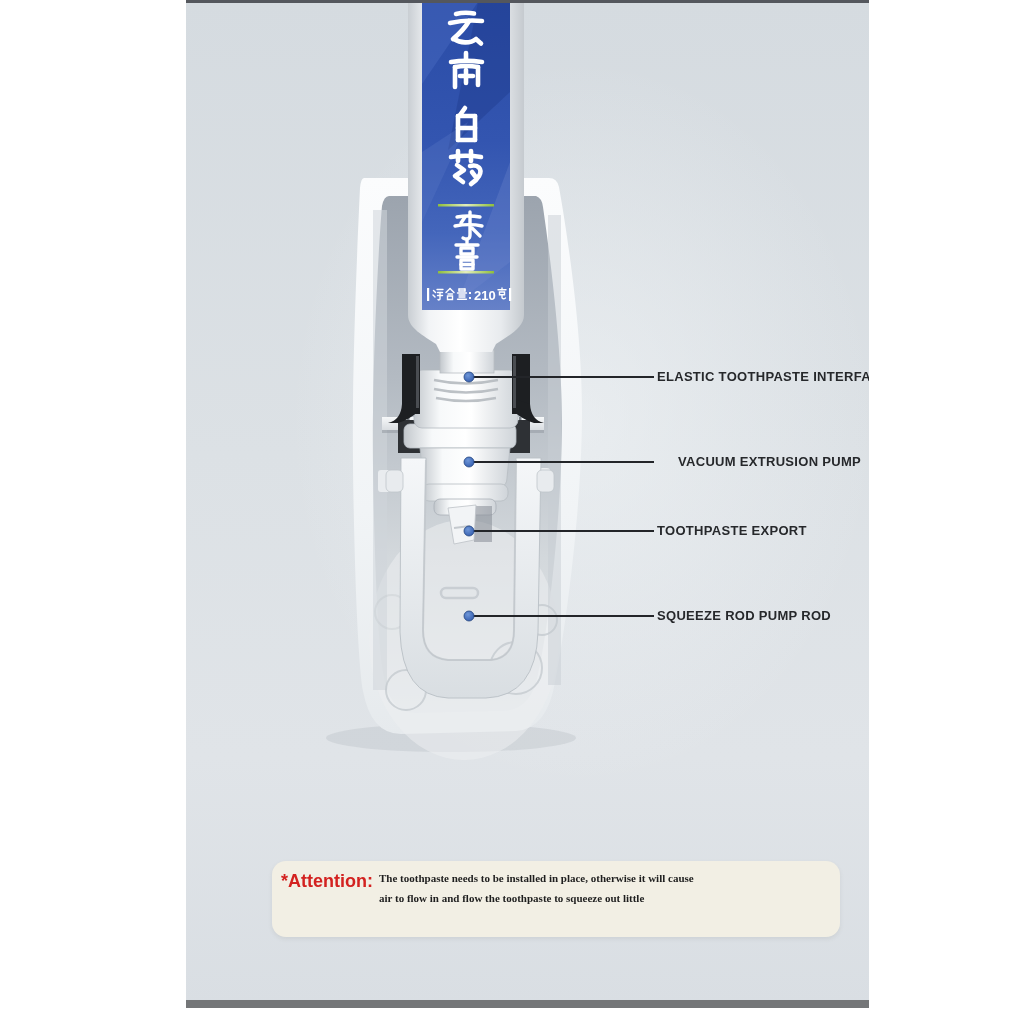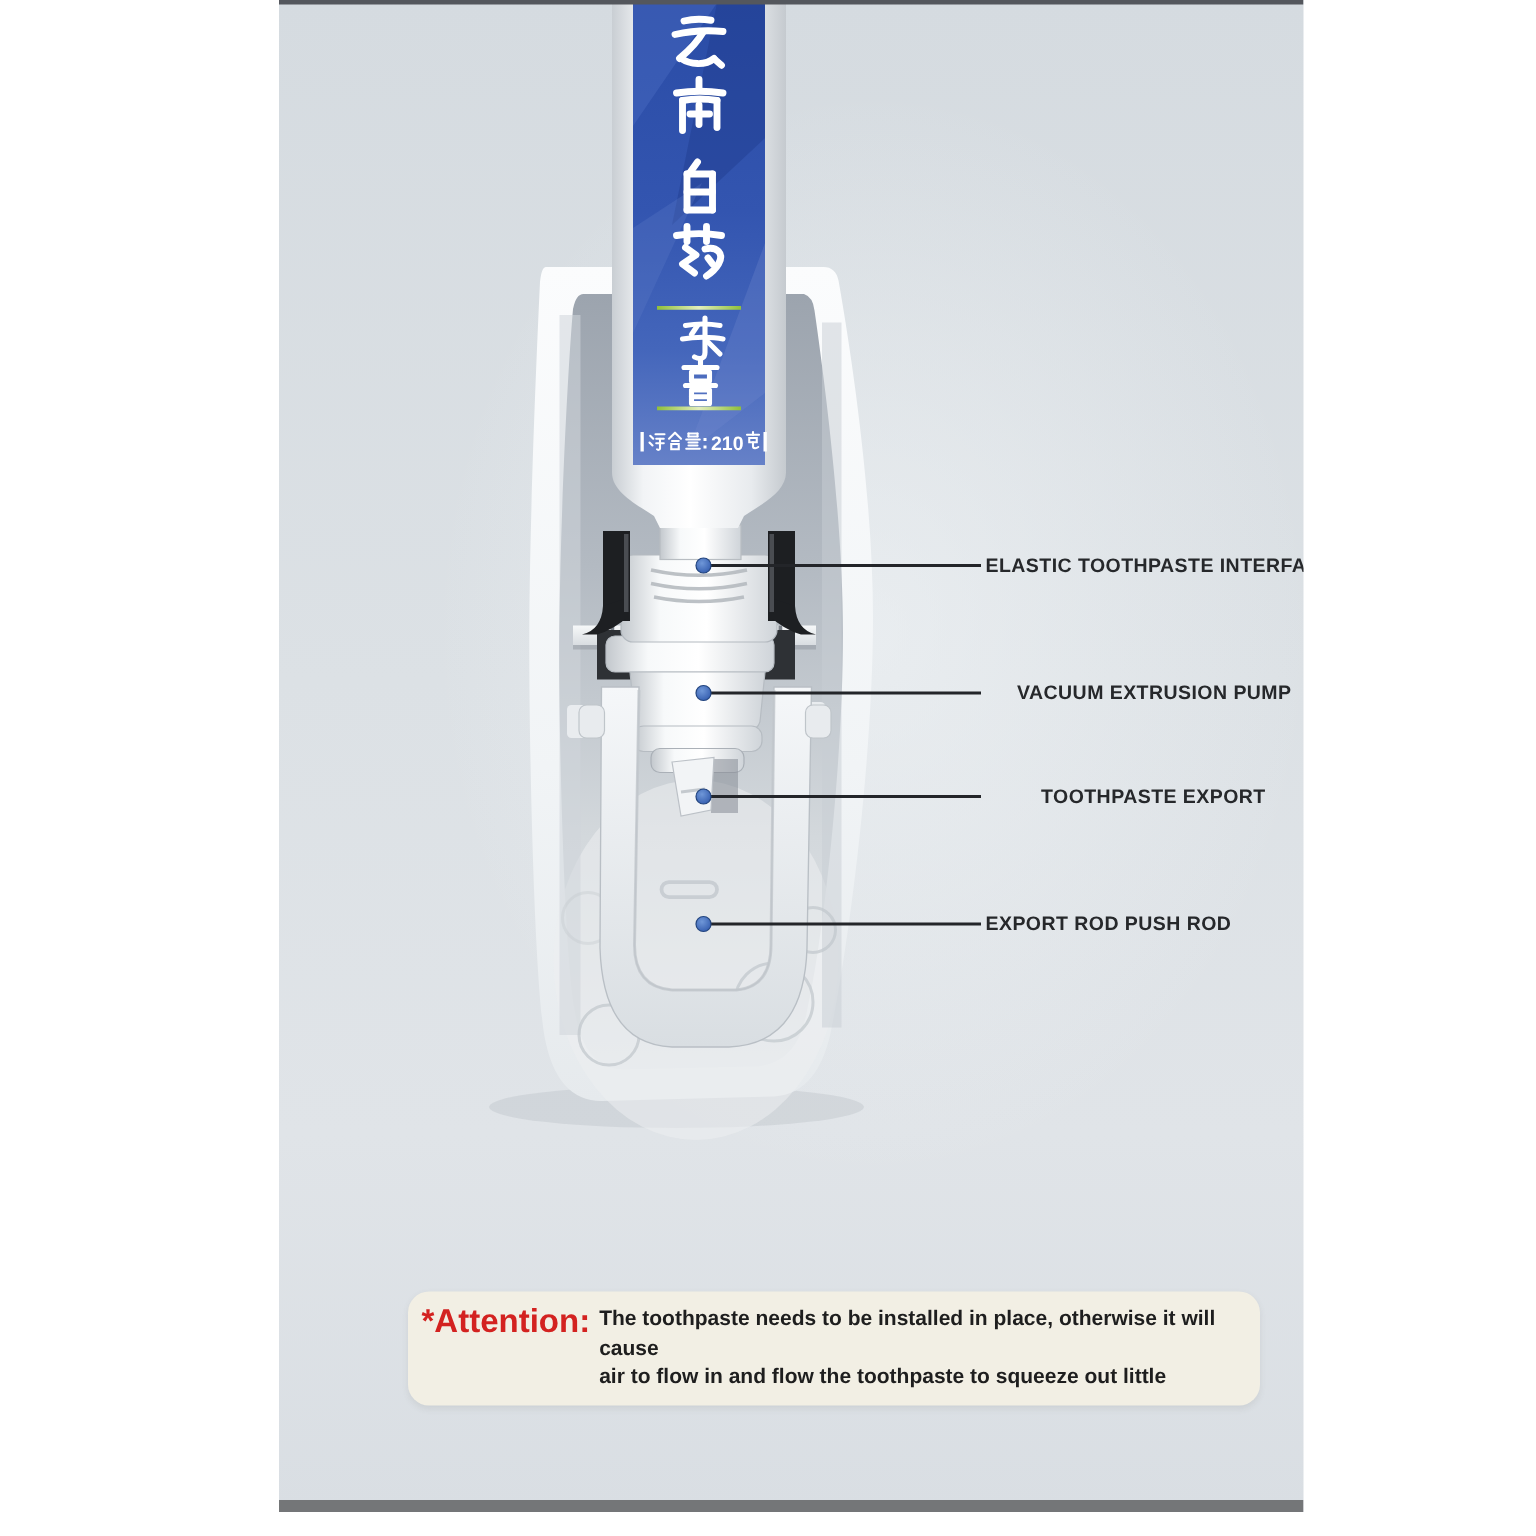--- a/index.html
+++ b/index.html
@@ -20,25 +20,25 @@
   .callout-label{
     position:absolute;z-index:20;font-weight:bold;font-size:13px;line-height:18px;
     color:#26282b;letter-spacing:0.3px;white-space:nowrap;
   }
   .attn{
     position:absolute;left:86px;top:861px;width:568px;height:76px;z-index:25;
     background:#f2efe4;border-radius:14px;box-shadow:0 2px 4px rgba(90,90,80,0.10);
     display:flex;align-items:flex-start;
   }
   .attn-title{
-    font-weight:bold;font-size:22px;line-height:26px;color:#d32220;
+    font-weight:bold;font-size:18px;line-height:26px;color:#d32220;
     margin:7px 6px 0 9px;white-space:nowrap;
   }
   .attn-text{
-    font-weight:bold;font-size:14px;line-height:19.5px;color:#1e1e1e;margin-top:8px;
+    font-weight:bold;font-size:11px;line-height:19.5px;color:#1e1e1e;margin-top:8px;font-family:Liberation Serif, serif;
   }
 </style>
 </head>
 <body>
 
 <div class="canvas">
 
   <div class="top-bar" style="background:#54575d;"></div>
 
   <svg class="device" width="683" height="1024" viewBox="0 0 683 1024">
@@ -274,22 +274,22 @@
     <g stroke="#23457f" stroke-width="0.8">
       <circle cx="283" cy="377" r="5" fill="url(#gDot)"></circle>
       <circle cx="283" cy="462" r="5" fill="url(#gDot)"></circle>
       <circle cx="283" cy="531" r="5" fill="url(#gDot)"></circle>
       <circle cx="283" cy="616" r="5" fill="url(#gDot)"></circle>
     </g>
   </svg>
 
   <div class="callout-label" style="left:471px;top:368px;">ELASTIC TOOTHPASTE INTERFACE</div>
   <div class="callout-label" style="left:471px;top:453px;margin-left:21px;">VACUUM EXTRUSION PUMP</div>
-  <div class="callout-label" style="left:471px;top:522px;margin-left:37px;">TOOTHPASTE EXPORT</div>
-  <div class="callout-label" style="left:471px;top:607px;">EXPORT ROD PUSH ROD</div>
+  <div class="callout-label" style="left:471px;top:522px;">TOOTHPASTE EXPORT</div>
+  <div class="callout-label" style="left:471px;top:607px;">SQUEEZE ROD PUMP ROD</div>
 
   <div class="attn">
     <div class="attn-title">*Attention:</div>
     <div class="attn-text">
       <div>The toothpaste needs to be installed in place, otherwise it will cause</div>
       <div>air to flow in and flow the toothpaste to squeeze out little</div>
     </div>
   </div>
 
   <div class="bottom-bar" style="background:#747678;"></div>

